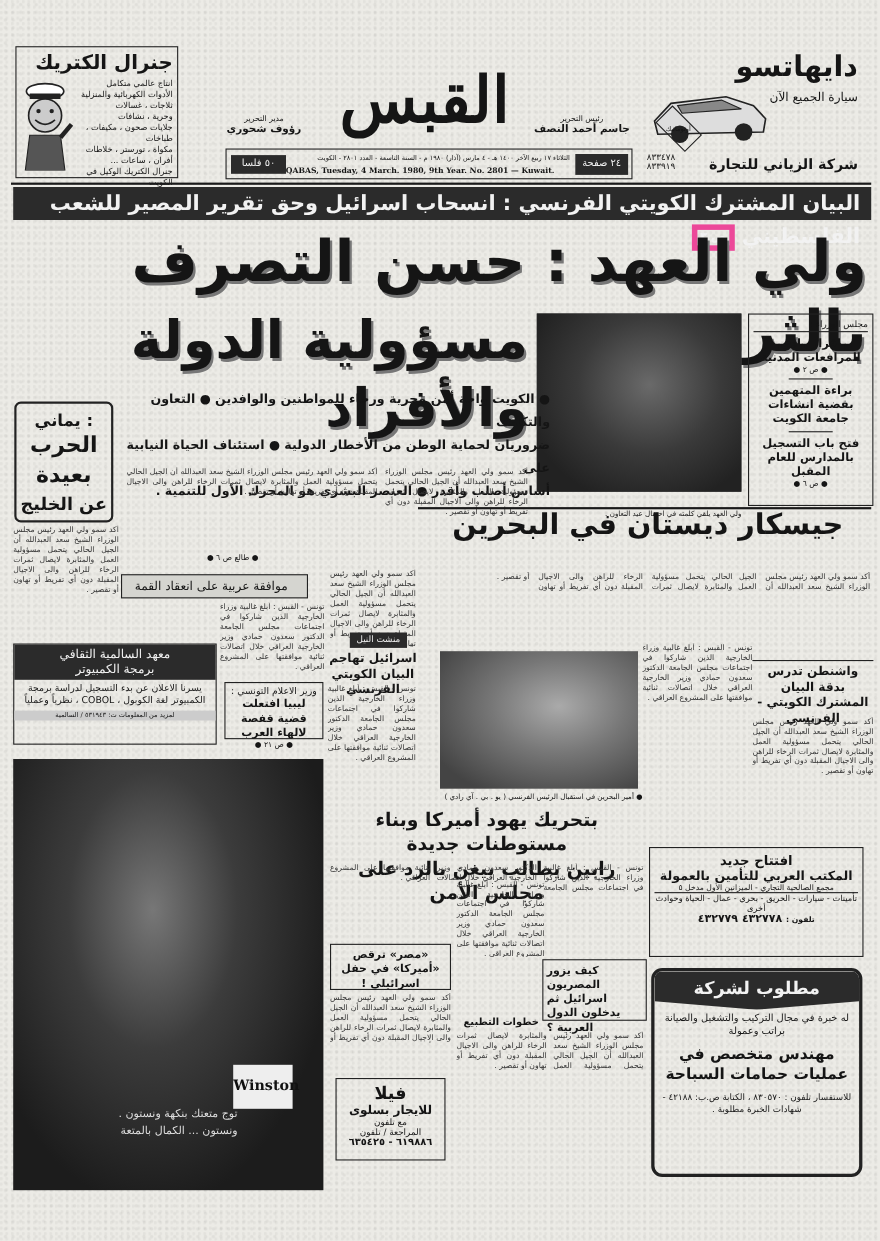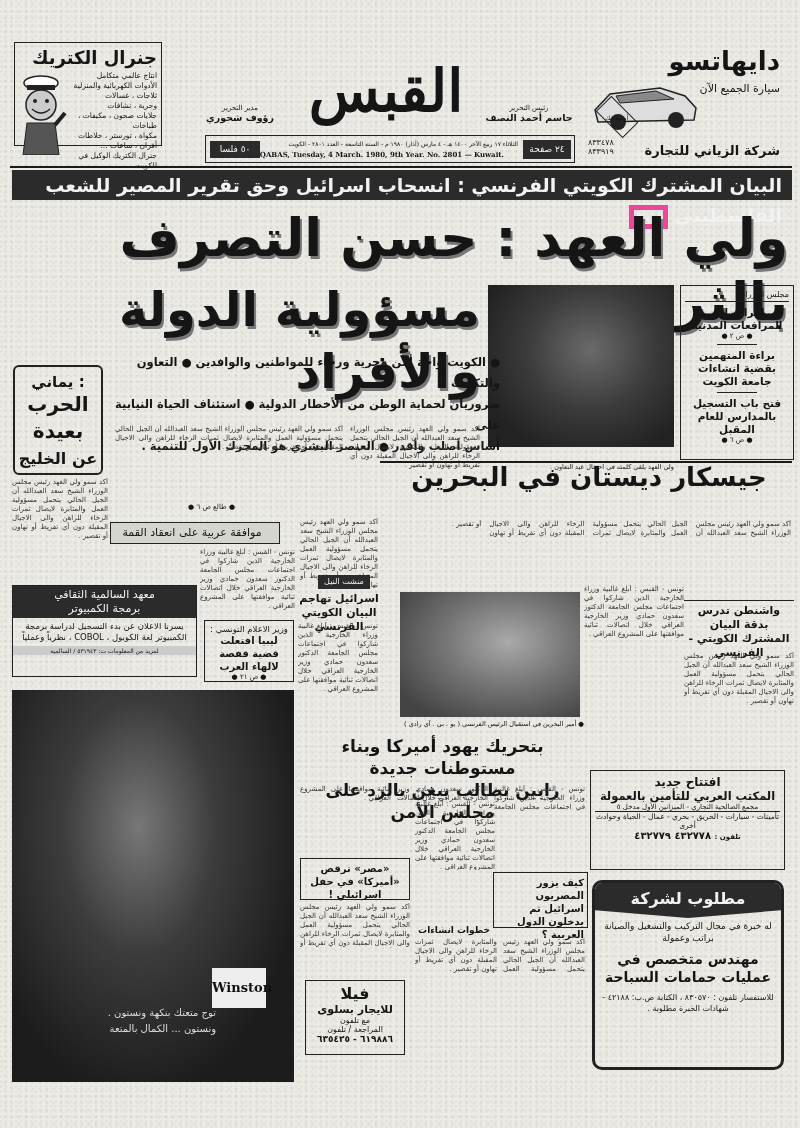--- a/index.html
+++ b/index.html
@@ -26,21 +26,21 @@
       radial-gradient(ellipse at 55% 40%, #6a6a6a 0, #3a3a3a 45%, #222 80%),
       #333;
   }
   .col-text {
     font-size: 7px; line-height: 9px; color: #333; direction: rtl; text-align: justify;
     overflow: hidden;
   }
   .rule { background: #1a1a1a; }
 
   
-  .ad-left { left: 14px; top: 42px; width: 148px; height: 104px; padding: 4px; }
+  .ad-left { left: 14px; top: 42px; width: 148px; height: 120px; padding: 4px; }
   .ad-left .title { font-size: 18px; font-weight: bold; }
   .ad-left .line { font-size: 7.5px; line-height: 10px; }
   .ad-right { left: 584px; top: 42px; width: 202px; height: 120px; }
   .ad-right .brand { font-size: 26px; font-weight: bold; position: absolute; right: 6px; top: 4px; }
   .ad-right .slogan { font-size: 11px; position: absolute; right: 6px; top: 40px; }
   .ad-right .company { font-size: 13px; font-weight: bold; position: absolute; right: 6px; bottom: 4px; }
   .ad-right .phones { font-size: 8px; position: absolute; left: 4px; bottom: 6px; line-height: 9px; }
   .logo { left: 296px; top: 58px; width: 180px; font-size: 58px; font-weight: bold;
           font-family: "DejaVu Serif", serif; text-align: center; letter-spacing: -2px; line-height: 66px; }
   .editor { font-size: 7px; text-align: center; }
@@ -199,21 +199,21 @@
 
   <div class="abs ad-box" style="left:12px; top:585px; width:185px; height:92px;">
     <div class="dark" style="padding:2px; font-size:11px; line-height:14px;">
       <div>معهد السالمية الثقافي</div>
       <div>برمجة الكمبيوتر</div>
     </div>
     <div class="rtl" style="font-size:8.5px; line-height:11px; padding:3px; text-align:center;">يسرنا الاعلان عن بدء التسجيل لدراسة برمجة الكمبيوتر لغة الكوبول ، COBOL ، نظرياً وعملياً</div>
     <div style="font-size:6px; background:#ccc; padding:1px;">لمزيد من المعلومات ت: ٥٣١٩٤٣ / السالمية</div>
   </div>
 
-  <div class="abs ad-box rtl" style="left:204px; top:620px; width:90px; height:62px; padding:3px; text-align:center;">
+  <div class="abs ad-box rtl" style="left:204px; top:620px; width:90px; height:52px; padding:3px; text-align:center;">
     <div style="font-size:8.5px;">وزير الاعلام التونسي :</div>
     <div style="font-size:10px; font-weight:bold; line-height:13px;">ليبيا افتعلت قضية قفصة لالهاء العرب</div>
     <div style="font-size:7px;">● ص ٢١ ●</div>
   </div>
 
   <div class="abs col-text" style="left:300px; top:518px; width:78px; height:70px;">أكد سمو ولي العهد رئيس مجلس الوزراء الشيخ سعد العبدالله أن الجيل الحالي يتحمل مسؤولية العمل والمثابرة لايصال ثمرات الرخاء للراهن والى الاجيال المقبلة دون أي تفريط أو تهاون أو تقصير .</div>
   <div class="abs dark" style="left:318px; top:575px; width:52px; height:14px; font-size:8px; text-align:center; line-height:14px;">منشت النيل</div>
   <div class="abs rtl" style="left:298px; top:592px; width:82px; font-size:11px; font-weight:bold; line-height:14px; text-align:center;">اسرائيل تهاجم البيان الكويتي الفرنسي</div>
   <div class="abs col-text" style="left:298px; top:622px; width:80px; height:98px;">تونس - القبس : أبلغ غالبية وزراء الخارجية الذين شاركوا في اجتماعات مجلس الجامعة الدكتور سعدون حمادي وزير الخارجية العراقي خلال اتصالات ثنائية موافقتها على المشروع العراقي .</div>
 
@@ -239,22 +239,22 @@
 
   <div class="abs ad-box" style="left:305px; top:980px; width:100px; height:75px; padding:3px;">
     <div style="font-size:16px; font-weight:bold;">فيلا</div>
     <div style="font-size:11px; font-weight:bold;">للايجار بسلوى</div>
     <div style="font-size:8px;">مع تلفون</div>
     <div style="font-size:8px;">المراجعة / تلفون</div>
     <div style="font-size:9px; font-weight:bold;">٦١٩٨٨٦ - ٦٣٥٤٢٥</div>
   </div>
 
   <div class="abs col-text" style="left:415px; top:800px; width:80px; height:70px;">تونس - القبس : أبلغ غالبية وزراء الخارجية الذين شاركوا في اجتماعات مجلس الجامعة الدكتور سعدون حمادي وزير الخارجية العراقي خلال اتصالات ثنائية موافقتها على المشروع العراقي .</div>
-  <div class="abs ad-box rtl" style="left:493px; top:872px; width:95px; height:56px; padding:3px; font-size:10px; font-weight:bold; line-height:13px; text-align:right;">كيف يزور المصريون اسرائيل ثم يدخلون الدول العربية ؟</div>
-  <div class="abs rtl" style="left:415px; top:925px; width:75px; font-size:9px; font-weight:bold;">خطوات انشاءات</div>
+  <div class="abs ad-box rtl" style="left:493px; top:872px; width:95px; height:56px; padding:3px; font-size:10px; font-weight:bold; line-height:13px; text-align:left;">كيف يزور المصريون اسرائيل ثم يدخلون الدول العربية ؟</div>
+  <div class="abs rtl" style="left:415px; top:925px; width:75px; font-size:9px; font-weight:bold;">خطوات التطبيع</div>
   <div class="abs col-text" style="left:415px; top:938px; width:170px; height:175px; column-count:2; column-gap:6px;">أكد سمو ولي العهد رئيس مجلس الوزراء الشيخ سعد العبدالله أن الجيل الحالي يتحمل مسؤولية العمل والمثابرة لايصال ثمرات الرخاء للراهن والى الاجيال المقبلة دون أي تفريط أو تهاون أو تقصير .</div>
 
   <div class="abs ad-box rtl" style="left:590px; top:770px; width:195px; height:100px; padding:4px; text-align:center;">
     <div style="font-size:12px; font-weight:bold;">افتتاح جديد</div>
     <div style="font-size:11.5px; font-weight:bold;">المكتب العربي للتأمين بالعمولة</div>
     <div style="font-size:7px; border-bottom:1px solid #222;">مجمع الصالحية التجاري - الميزانين الأول مدخل ٥</div>
     <div style="font-size:7.5px;">تأمينات - سيارات - الحريق - بحري - عمال - الحياة وحوادث أخرى</div>
     <div style="font-size:10px; font-weight:bold; line-height:12px;">
       <span style="font-size:7px;">تلفون :</span>
       <span>٤٣٢٧٧٨</span>

